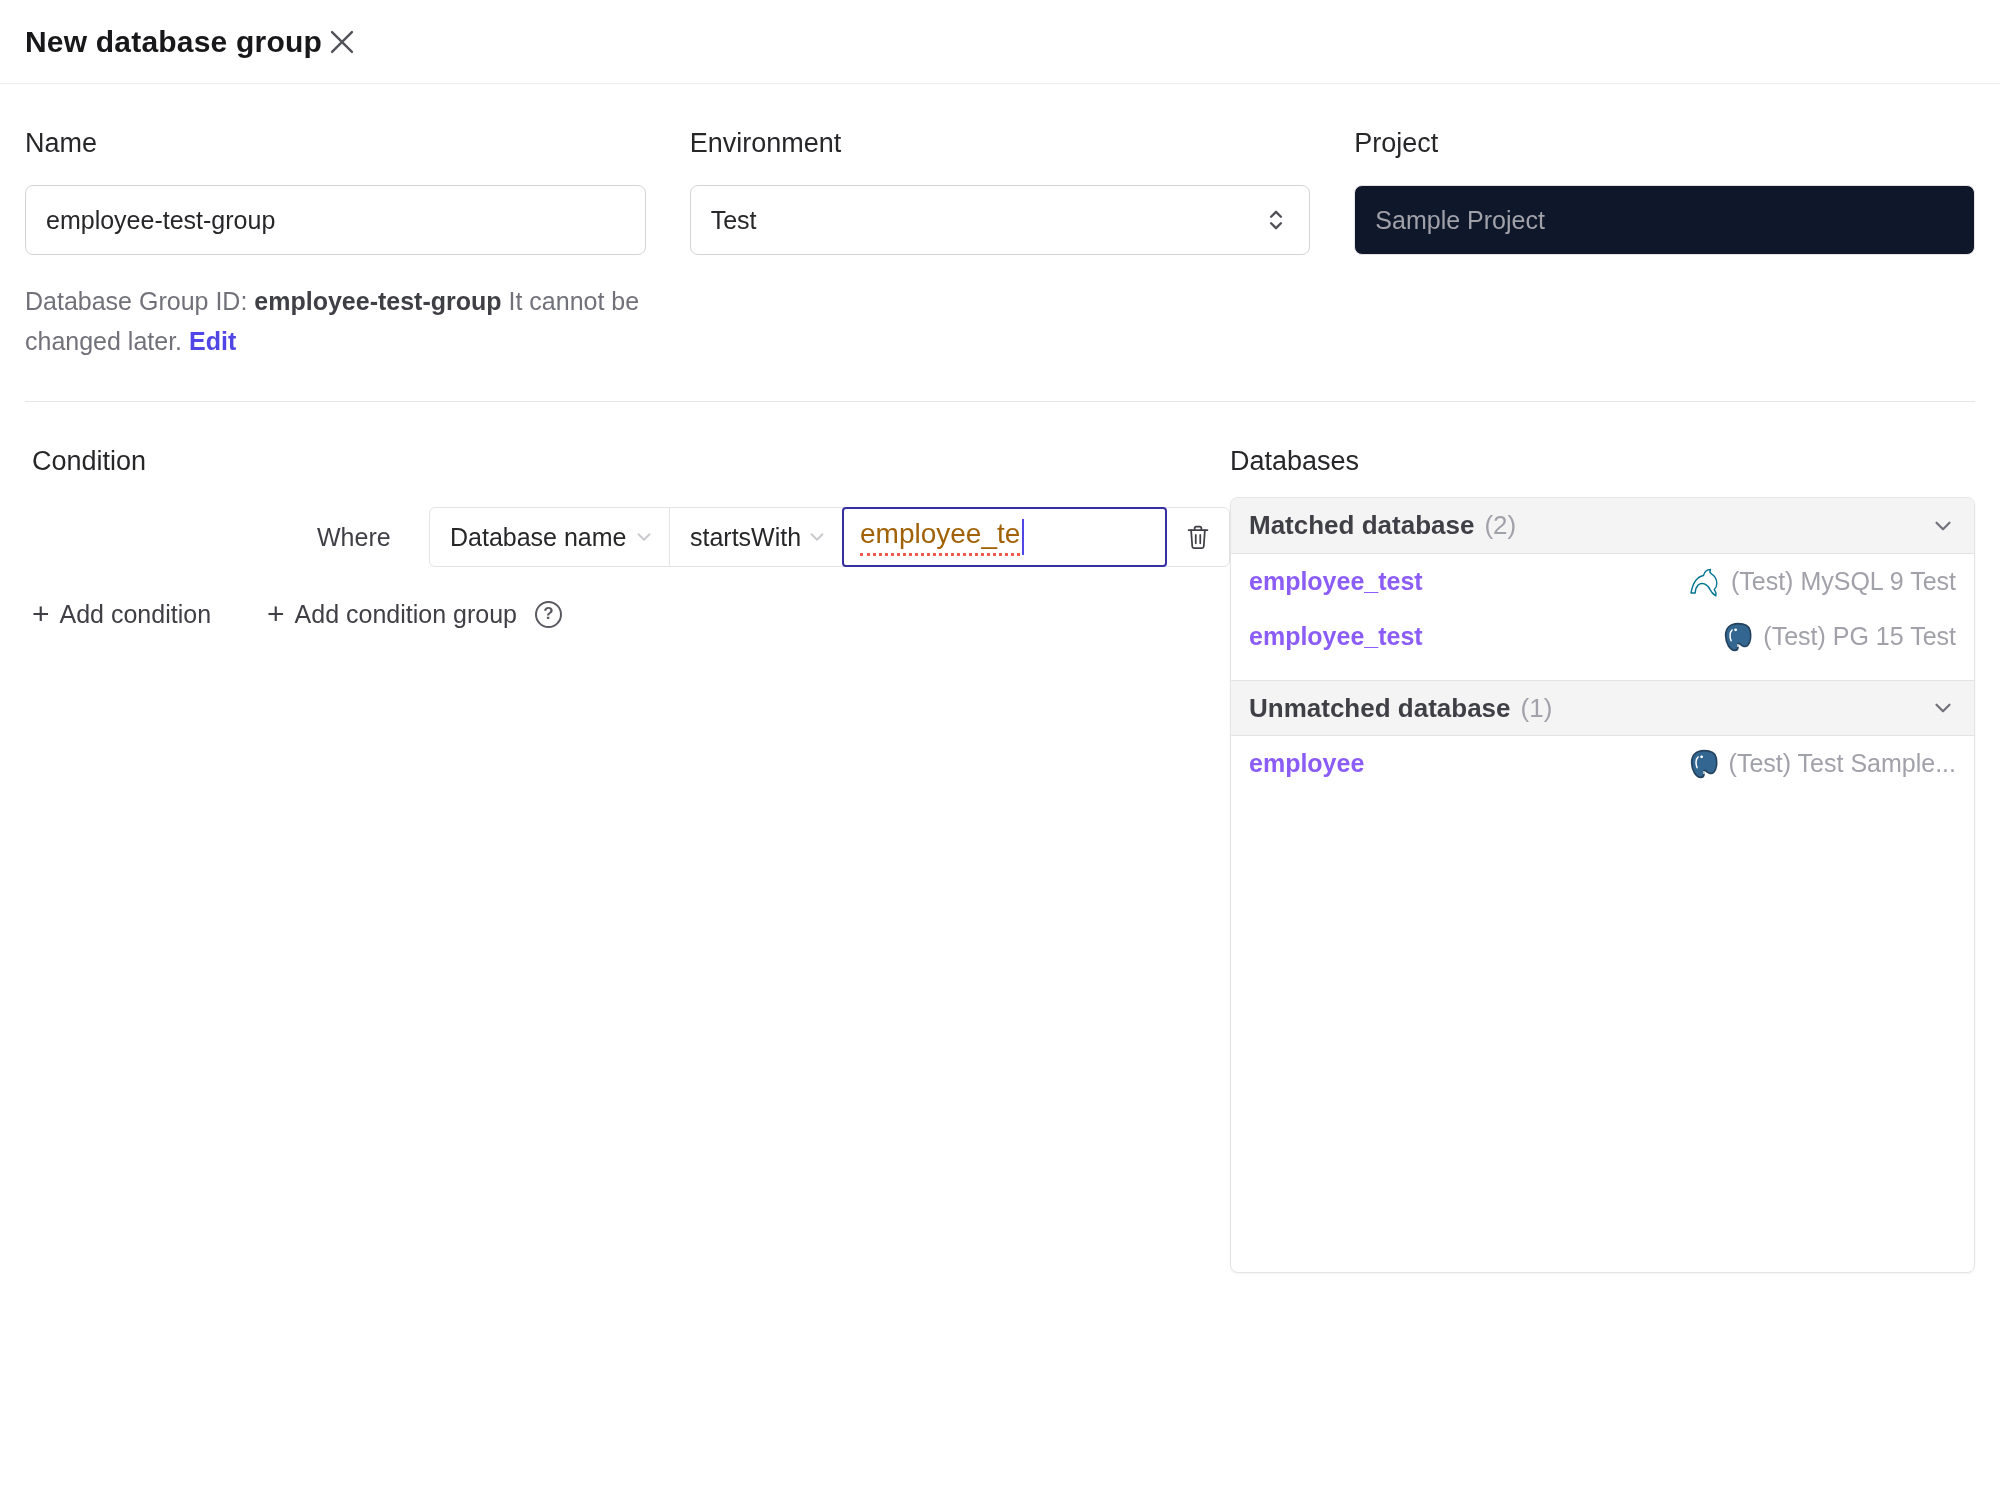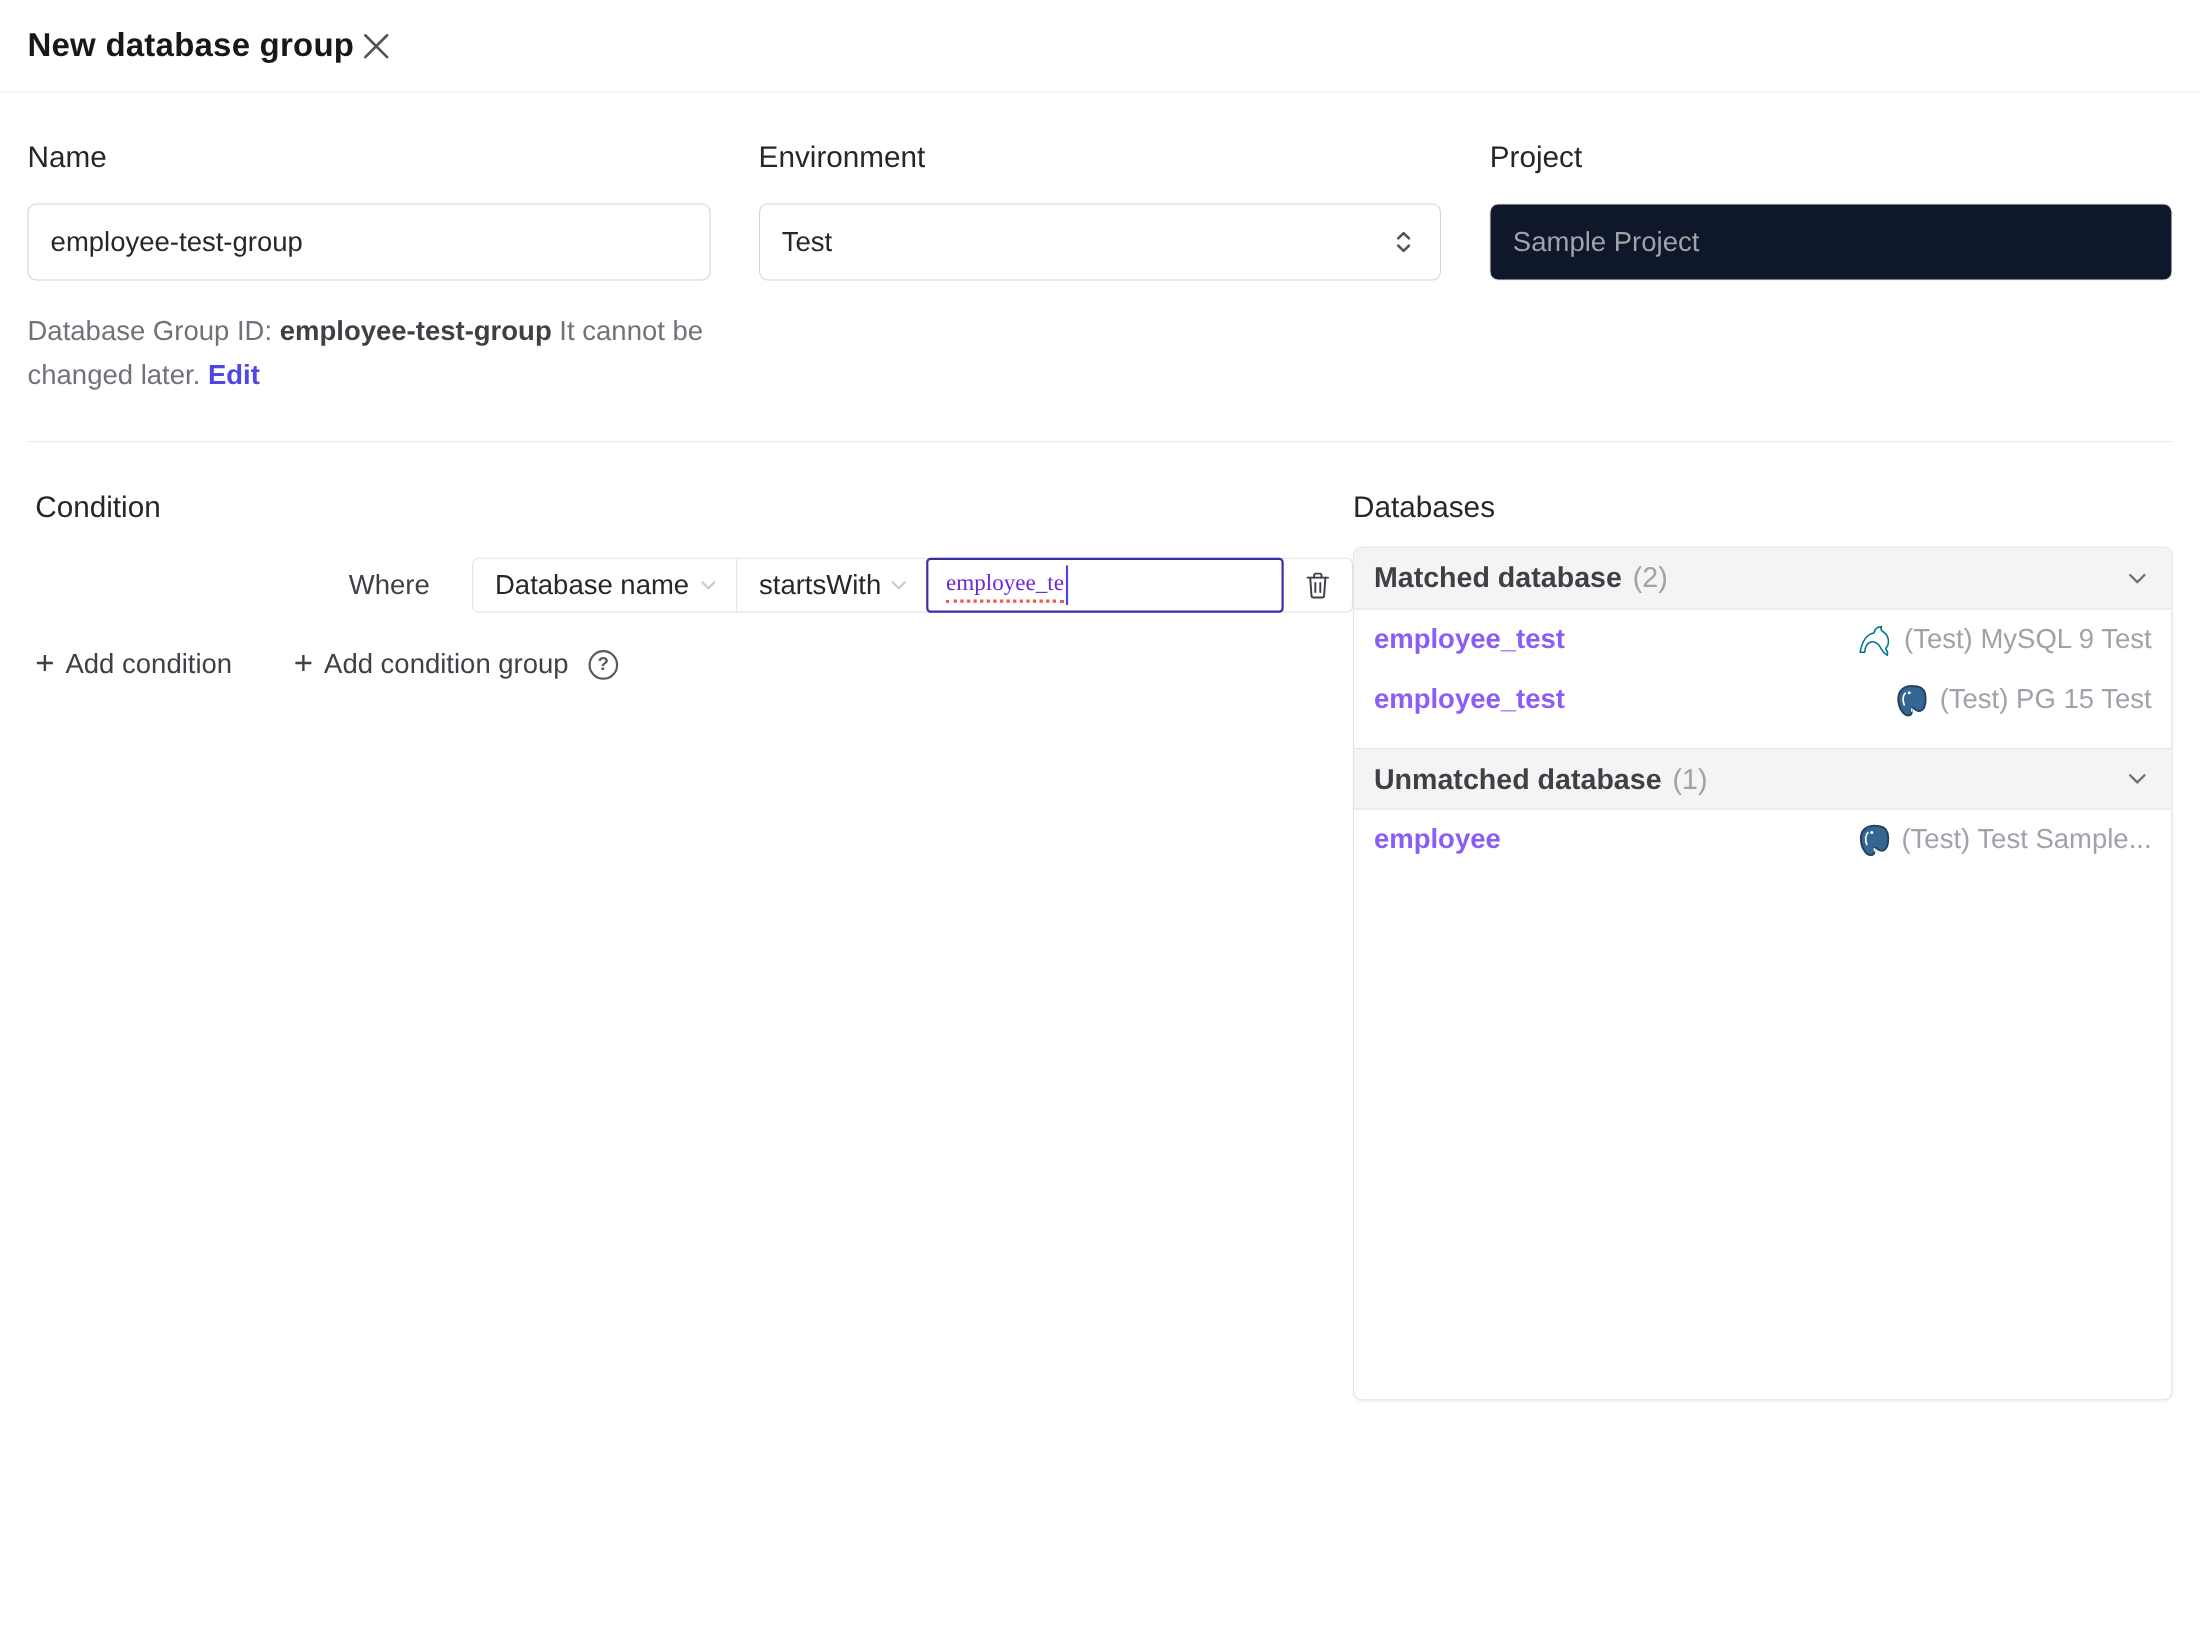--- a/index.html
+++ b/index.html
@@ -35,31 +35,31 @@
 
   
   .lower { display: flex; padding: 44px 25px 0 25px; align-items: flex-start; }
   .cond-col { flex: 1 1 auto; padding-left: 7px; }
   .db-col { flex: 0 0 745px; }
   .section-heading { font-size: 27px; font-weight: 500; color: #27272a; }
 
   
   .cond-row { margin-top: 30px; display: flex; align-items: center; justify-content: flex-end; }
   .where-label { font-size: 25px; color: #3f3f46; width: 112px; flex: none; }
-  .cond-group { display: flex; align-items: stretch; height: 50px;
+  .cond-group { display: flex; align-items: stretch; height: 60px;
     border: 1px solid #e4e4e7; border-radius: 6px; background: #fff; }
   .seg { display: flex; align-items: center; justify-content: space-between;
     font-size: 25px; color: #27272a; padding: 0 14px 0 20px; cursor: pointer; }
   .seg-field { width: 240px; border-right: 1px solid #e4e4e7; }
   .seg-op { width: 172px; }
   .value-box { width: 325px; border: 2px solid #3730a3; border-radius: 4px;
     margin: -1px 0; background: #fff; display: flex; align-items: center;
     padding: 0 16px; }
-  .value-text { font-size: 21px; color: #6d28d9;
-    border-bottom: 3px dotted #ef5a4e; padding-bottom: 3px; font-family: Liberation Serif, serif; }
+  .value-text { font-size: 28px; color: #a16207;
+    border-bottom: 3px dotted #ef5a4e; padding-bottom: 3px; }
   .text-caret { width: 2px; height: 36px; background: #4f46e5; margin-left: 2px; }
   .trash-seg { width: 62px; display: flex; align-items: center; justify-content: center;
     background: none; border: none; cursor: pointer; }
 
   .add-links { margin-top: 32px; display: flex; align-items: center; gap: 56px; }
   .link-btn { background: none; border: none; cursor: pointer; display: flex;
     align-items: center; gap: 10px; font-size: 25px; color: #3f3f46;
     font-family: "Liberation Sans", sans-serif; }
   .plus-glyph { font-size: 30px; font-weight: 400; line-height: 1; color: #3f3f46; }
   .help-circle { width: 27px; height: 27px; border: 2px solid #5a5a61; border-radius: 50%;

